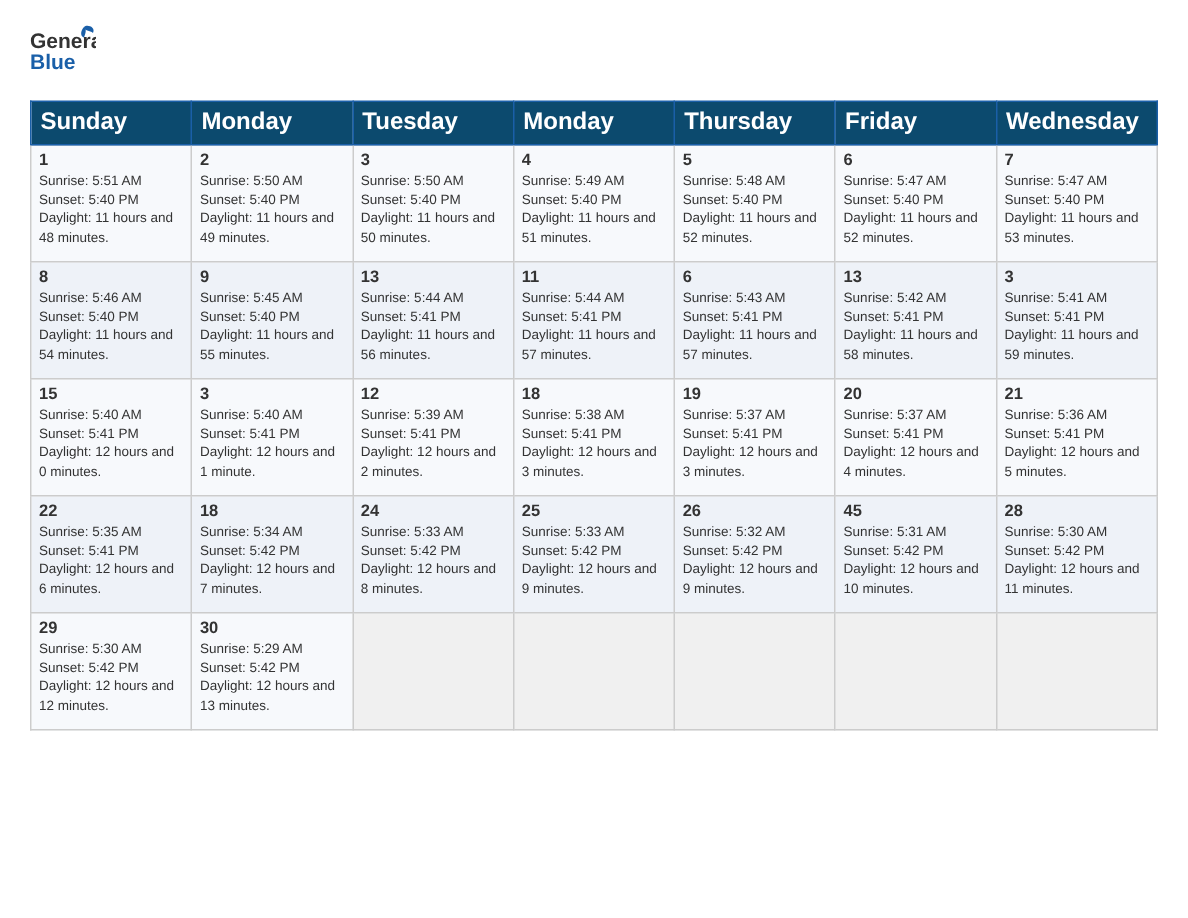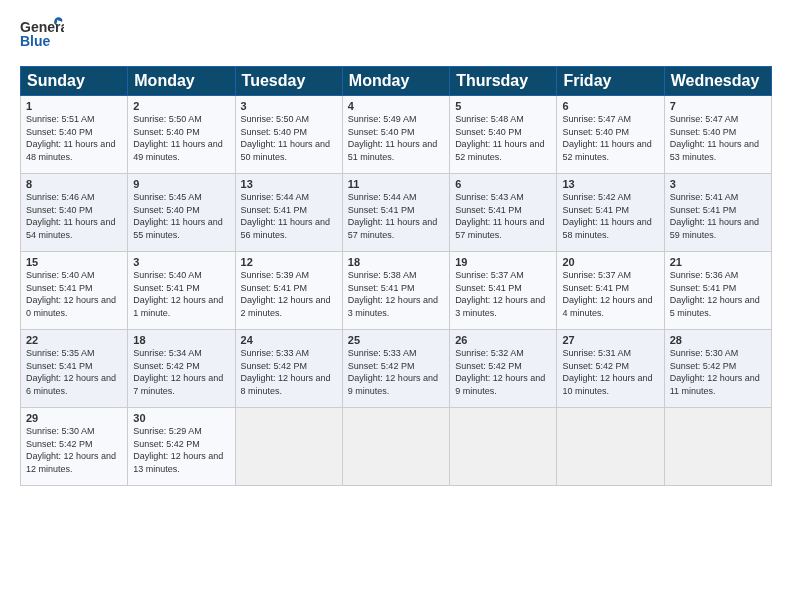--- a/index.html
+++ b/index.html
@@ -144,21 +144,21 @@
           <td><span class="day-num">19</span><span class="day-info">Sunrise: 5:37 AM<br>Sunset: 5:41 PM<br>Daylight: 12 hours and 3 minutes.</span></td>
           <td><span class="day-num">20</span><span class="day-info">Sunrise: 5:37 AM<br>Sunset: 5:41 PM<br>Daylight: 12 hours and 4 minutes.</span></td>
           <td><span class="day-num">21</span><span class="day-info">Sunrise: 5:36 AM<br>Sunset: 5:41 PM<br>Daylight: 12 hours and 5 minutes.</span></td>
         </tr>
         <tr>
           <td><span class="day-num">22</span><span class="day-info">Sunrise: 5:35 AM<br>Sunset: 5:41 PM<br>Daylight: 12 hours and 6 minutes.</span></td>
           <td><span class="day-num">18</span><span class="day-info">Sunrise: 5:34 AM<br>Sunset: 5:42 PM<br>Daylight: 12 hours and 7 minutes.</span></td>
           <td><span class="day-num">24</span><span class="day-info">Sunrise: 5:33 AM<br>Sunset: 5:42 PM<br>Daylight: 12 hours and 8 minutes.</span></td>
           <td><span class="day-num">25</span><span class="day-info">Sunrise: 5:33 AM<br>Sunset: 5:42 PM<br>Daylight: 12 hours and 9 minutes.</span></td>
           <td><span class="day-num">26</span><span class="day-info">Sunrise: 5:32 AM<br>Sunset: 5:42 PM<br>Daylight: 12 hours and 9 minutes.</span></td>
-          <td><span class="day-num">27</span><span class="day-info">Sunrise: 5:31 AM<br>Sunset: 5:42 PM<br>Daylight: 12 hours and 10 minutes.</span></td>
+          <td><span class="day-num">45</span><span class="day-info">Sunrise: 5:31 AM<br>Sunset: 5:42 PM<br>Daylight: 12 hours and 10 minutes.</span></td>
           <td><span class="day-num">28</span><span class="day-info">Sunrise: 5:30 AM<br>Sunset: 5:42 PM<br>Daylight: 12 hours and 11 minutes.</span></td>
         </tr>
         <tr>
           <td><span class="day-num">29</span><span class="day-info">Sunrise: 5:30 AM<br>Sunset: 5:42 PM<br>Daylight: 12 hours and 12 minutes.</span></td>
           <td><span class="day-num">30</span><span class="day-info">Sunrise: 5:29 AM<br>Sunset: 5:42 PM<br>Daylight: 12 hours and 13 minutes.</span></td>
           <td class="empty-cell"></td>
           <td class="empty-cell"></td>
           <td class="empty-cell"></td>
           <td class="empty-cell"></td>
           <td class="empty-cell"></td>

